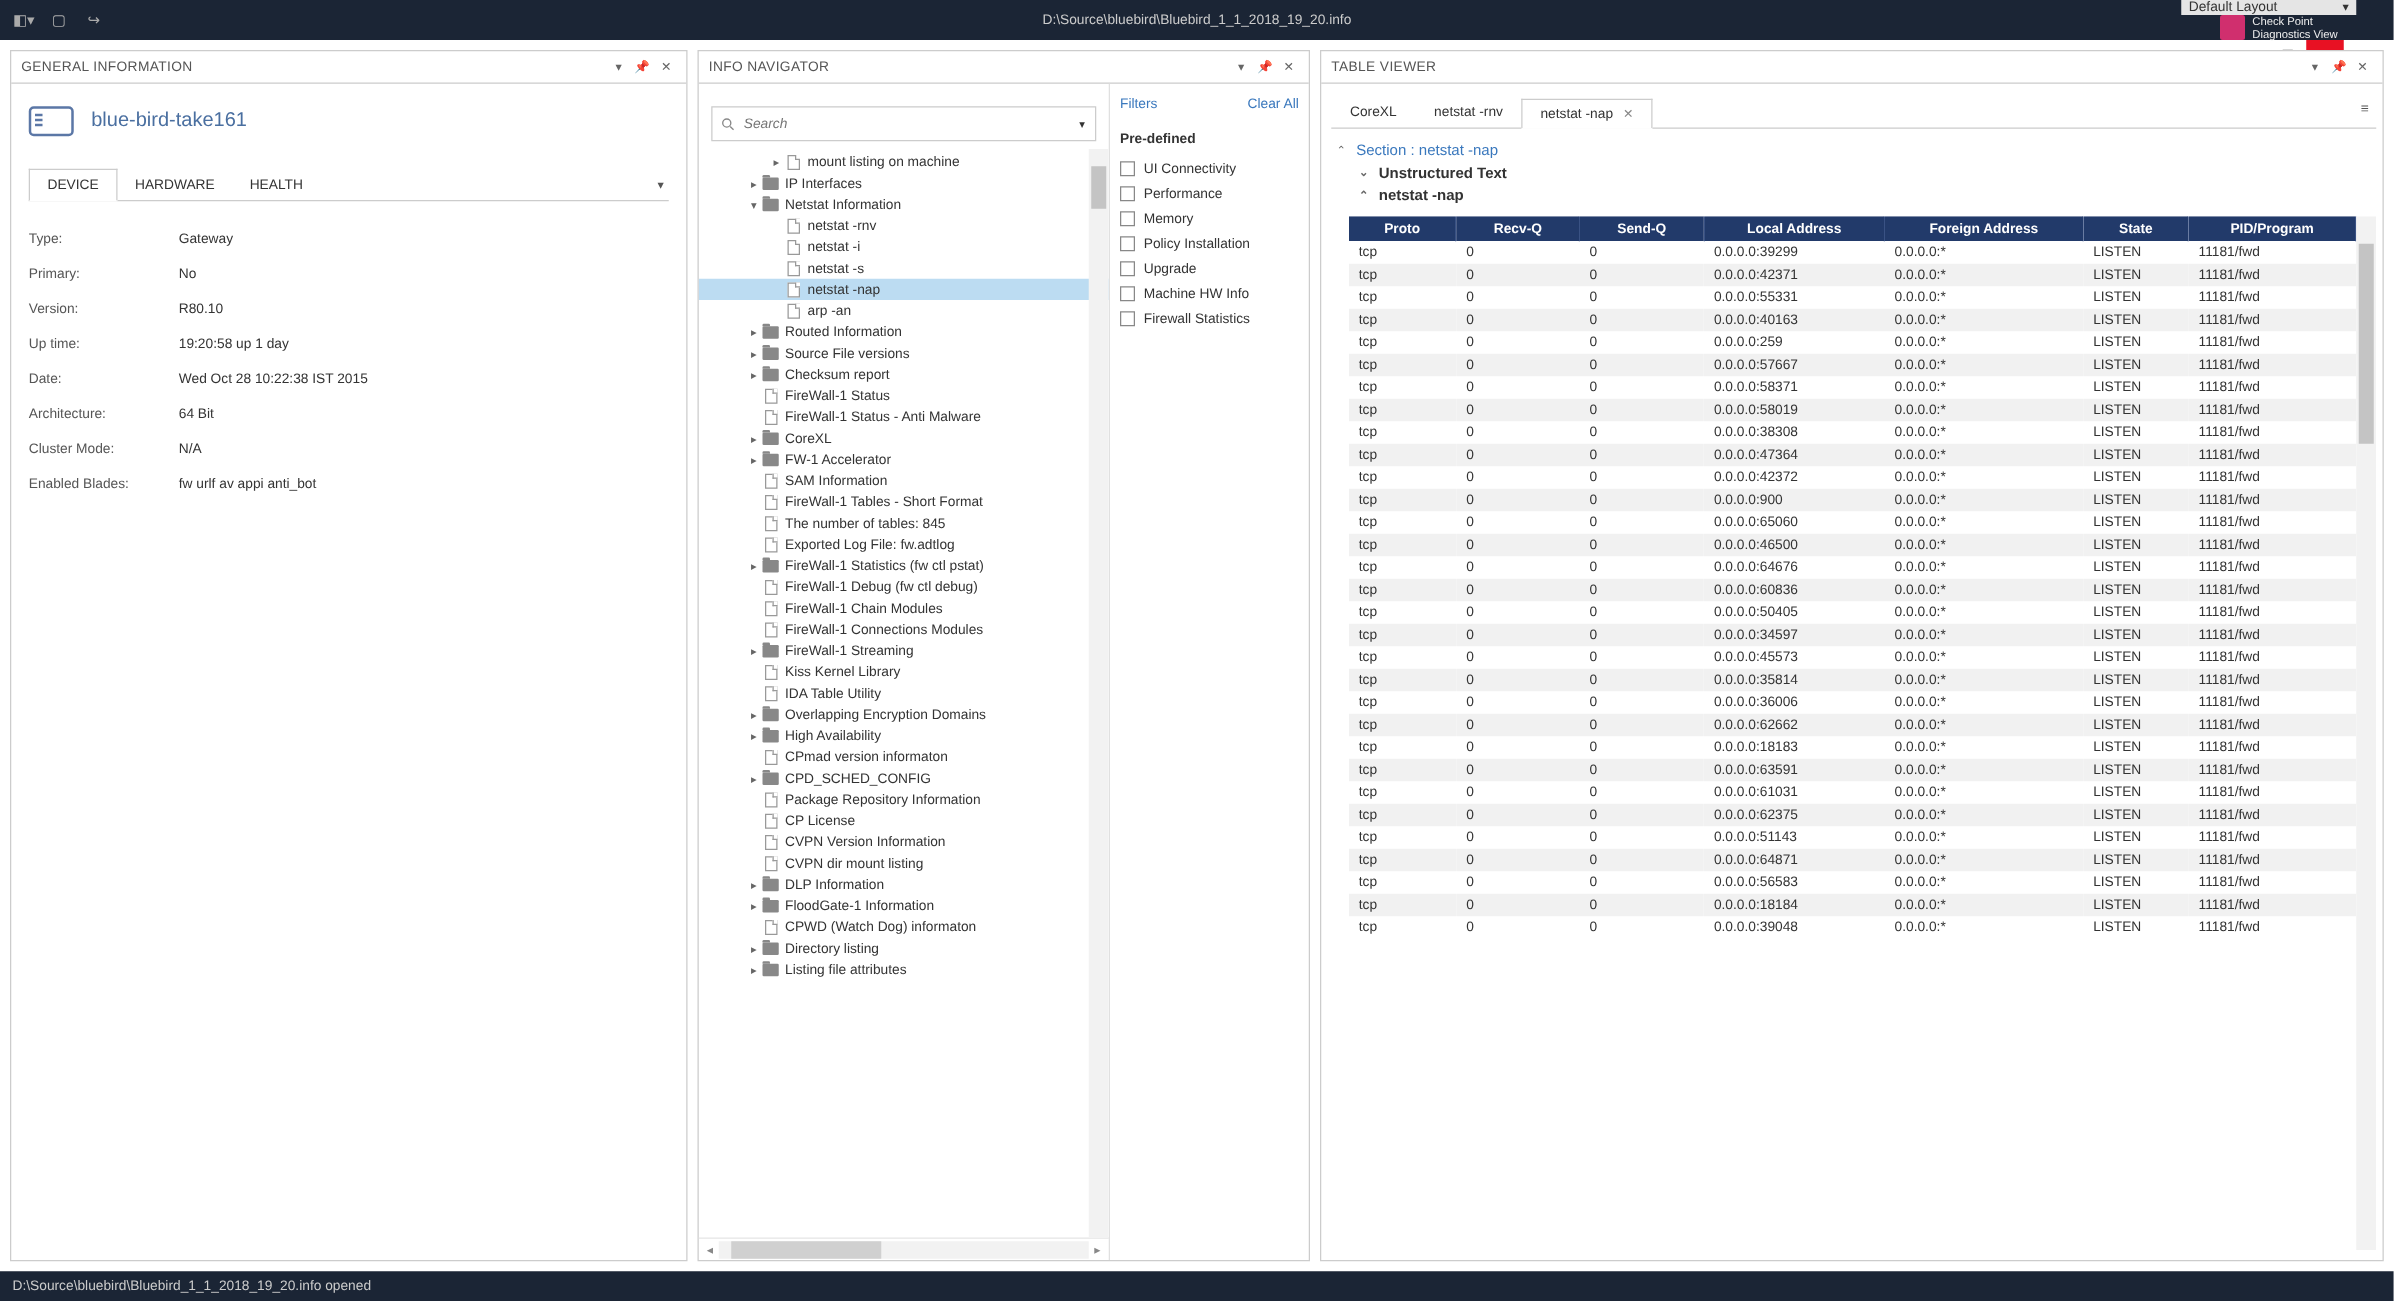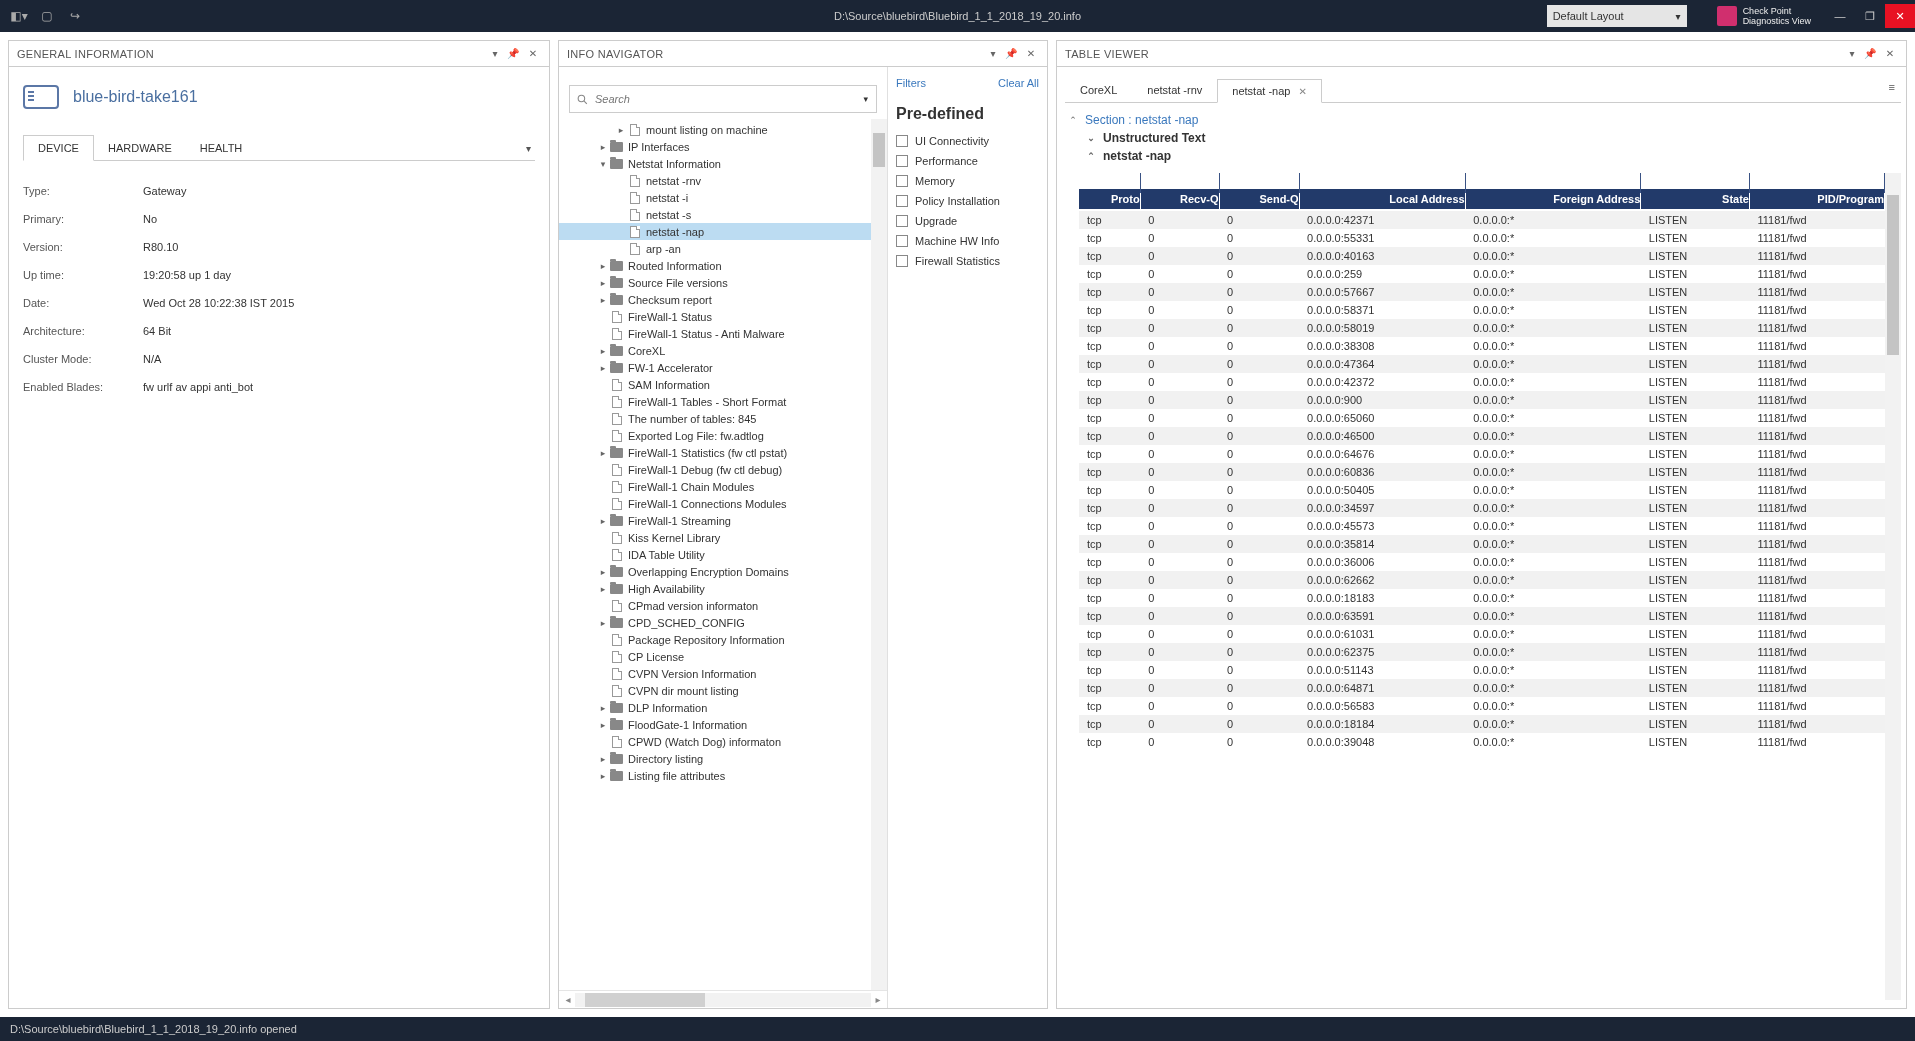--- a/index.html
+++ b/index.html
@@ -2,21 +2,21 @@
 <html><head>
 <meta charset="utf-8">
 <style>
 * { margin:0; padding:0; box-sizing:border-box; font-family:"Segoe UI",Arial,sans-serif; }
 body { background:#fff; font-size:12px; color:#333; overflow:hidden; width:1915px; height:1041px; }
 
 .titlebar { height:32px; background:#1b2535; color:#ccc; display:flex; align-items:center; position:relative; }
 .tb-left { display:flex; gap:14px; padding-left:12px; align-items:center; }
 .tb-ico { width:14px; height:14px; color:#aaa; display:flex; align-items:center; justify-content:center; }
 .tb-title { position:absolute; left:50%; transform:translateX(-50%); font-size:11px; color:#ccc; }
-.tb-right { position:absolute; right:0; display:flex; align-items:center; height:100%; }
+.tb-right { position:absolute; right:0; display:flex; align-items:center; height:100%;flex-direction:column; }
 .layout-sel { background:#e5e5e5; color:#333; height:22px; width:140px; display:flex; align-items:center; padding:0 6px; font-size:11px; position:relative; margin-right:30px; }
 .layout-sel::after { content:"▾"; position:absolute; right:6px; font-size:10px; }
 .brand { display:flex; align-items:center; gap:6px; margin-right:14px; }
 .brand-ico { width:20px; height:20px; background:#d02f6e; border-radius:2px; }
 .brand-txt { font-size:9px; line-height:10px; color:#eee; }
 .win-btns { display:flex; }
 .win-btn { width:30px; height:24px; display:flex; align-items:center; justify-content:center; color:#ccc; font-size:11px;}
 .win-close { background:#e81123; color:#fff; }
 
 .workspace { display:flex; gap:8px; padding:8px; height:calc(100% - 32px - 24px); background:#fff;}
@@ -64,40 +64,40 @@
 .tree-hscroll{height:18px;border-top:1px solid #e5e5e5;display:flex;align-items:center;padding:0 2px}
 .tree-hscroll .arr{width:14px;text-align:center;color:#888;font-size:10px}
 .tree-hscroll .track{flex:1;height:14px;background:#f2f2f2;position:relative}
 .tree-hscroll .thumb{position:absolute;left:10px;width:120px;height:14px;background:#d0d0d0}
 .tree-vscroll{position:absolute;right:0;top:0;width:16px;height:100%;background:#f2f2f2}
 .tree-vscroll .thumb{position:absolute;top:14px;left:2px;width:12px;height:34px;background:#c4c4c4}
 
 .filters-head { display:flex; justify-content:space-between; align-items:center; font-size:12px; margin-bottom:16px;}
 .filters-head a { color:#3a78bd; text-decoration:none; font-size:11px;}
 .clearall{color:#333;font-size:11px;text-decoration:none}
-.pd-title { font-weight:600; font-size:16px; color:#333; margin-bottom:8px;}
+.pd-title { font-weight:600; font-size:11px; color:#333; margin-bottom:8px;}
 .chk { display:flex; align-items:center; gap:7px; font-size:11px; color:#333; padding:4px 0;}
 .chk-box { width:12px; height:12px; border:1px solid #888; background:#fff;}
 
 
 .tv-body { flex:1; display:flex; flex-direction:column; padding:8px 5px 8px 8px; min-height:0;}
 .tv-tabs { display:flex; align-items:flex-end; border-bottom:1px solid #ccc; height:28px; position:relative;}
 .tv-tab { padding:5px 14px; font-size:11px; border:1px solid transparent; cursor:pointer; position:relative;}
 .tv-tab.active { border:1px solid #ccc; border-bottom:1px solid #fff; margin-bottom:-1px; background:#fff;}
 .tv-tab .x { margin-left:8px; color:#888; font-size:10px;}
 .tv-tabs-menu{position:absolute;right:6px;top:6px;color:#555;font-size:11px}
 .tv-sections { padding:8px 2px; font-size:12px;}
 .sec-row{display:flex;align-items:center;gap:6px;padding:2px 0}
 .sec-tw{width:12px;text-align:center;font-size:9px;color:#666}
 .sec0{color:#3a78bd}
 .sec1{padding-left:18px;font-weight:600;color:#333}
 .sec2{padding-left:18px;font-weight:600;color:#333}
 .tv-table-wrap { flex:1; overflow:auto; margin-left:14px; position:relative;}
 table.tv { border-collapse:collapse; width:calc(100% - 16px); font-size:11px;}
-table.tv th { background:#223a6a; color:#fff; font-weight:600; text-align:right; padding:4px 0; border-right:1px solid #3a5284; height:20px; position:sticky; top:16px;}
+table.tv th { background:#223a6a; color:#fff; font-weight:600; text-align:center; padding:4px 20px; border-right:1px solid #3a5284; height:20px; position:sticky; top:0;}
 table.tv td { padding:3px 8px; border-bottom:0; height:18px;}
 table.tv tr:nth-child(even) td { background:#f1f1f1; }
 .tv-vscroll{position:absolute;right:0;top:0;width:16px;bottom:0;background:#f2f2f2}
 .tv-vscroll .thumb{position:absolute;top:22px;left:2px;width:12px;height:160px;background:#c4c4c4}
 
 .statusbar { height:24px; background:#1b2535; color:#ccc; font-size:11px; display:flex; align-items:center; padding:0 10px;}
 </style>
 </head>
 <body>
 

